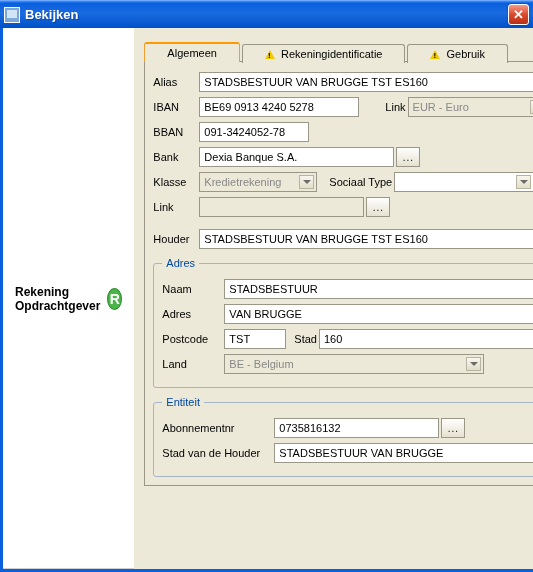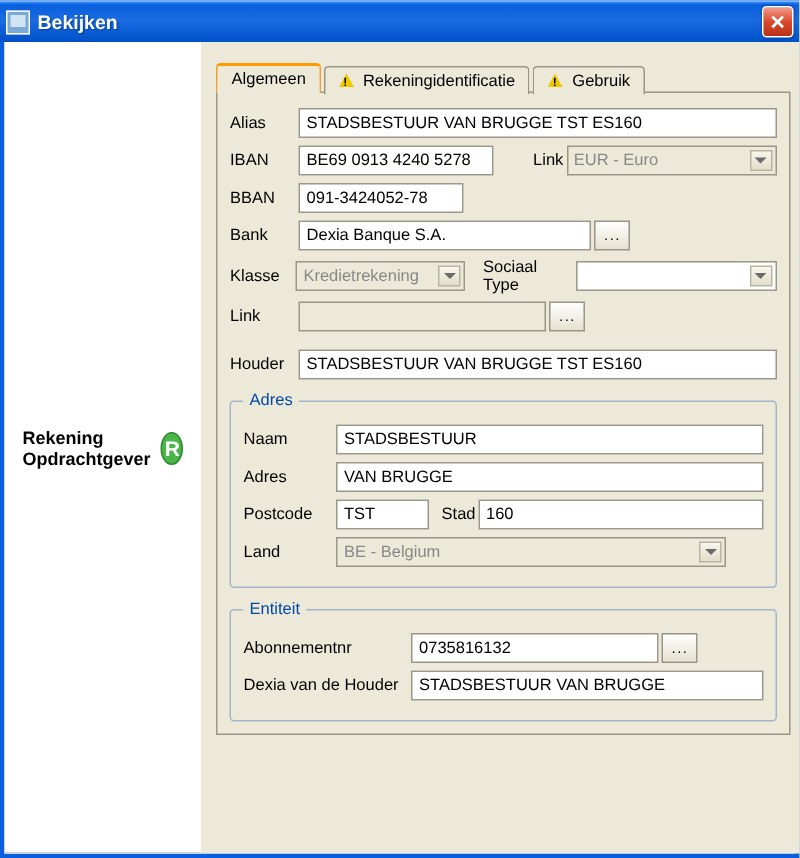--- a/index.html
+++ b/index.html
@@ -89,21 +89,21 @@
     margin-bottom: -1px;
     position: relative;
     z-index: 2;
   }
   .tab {
     background: #ece9d8;
     border: 1px solid #9a9688;
     border-bottom: none;
     border-top-left-radius: 3px;
     border-top-right-radius: 3px;
-    padding: 3px 9px;
+    padding: 3px 22px;
     margin-right: 2px;
     color: #000;
     cursor: pointer;
     position: relative;
     top: 1px;
   }
   .tab.active {
     border-color: #f0a030;
     border-top: 2px solid #ff9a00;
     background: #ece9d8;
@@ -248,21 +248,21 @@
 
     <div class="pane">
 
       <div class="row">
         <span class="label">Alias</span>
         <input type="text" style="flex: 1 1 0%;" value="STADSBESTUUR VAN BRUGGE TST ES160">
       </div>
 
       <div class="row">
         <span class="label">IBAN</span>
-        <input type="text" style="width: 130px;" value="BE69 0913 4240 5278">
+        <input type="text" style="width: 160px;" value="BE69 0913 4240 5278">
         <span style="margin-left:24px">Link</span>
         <div class="combo" style="width:140px">
           <span>EUR - Euro</span>
           <span class="caret"></span>
         </div>
       </div>
 
       <div class="row">
         <span class="label">BBAN</span>
         <input type="text" style="width: 110px;" value="091-3424052-78">
@@ -324,21 +324,21 @@
       </fieldset>
 
       <fieldset>
         <legend>Entiteit</legend>
         <div class="row">
           <span class="label ent-label">Abonnementnr</span>
           <input type="text" style="width: 165px;" value="0735816132">
           <div class="dots-btn">...</div>
         </div>
         <div class="row">
-          <span class="label ent-label">Dexia van de Houder</span>
+          <span class="label ent-label">Stad van de Houder</span>
           <input type="text" style="flex: 1 1 0%;" value="STADSBESTUUR VAN BRUGGE">
         </div>
       </fieldset>
 
     </div>
   </div>
 
   <div class="footer">
     <button class="btn">Sluiten</button>
   </div>

